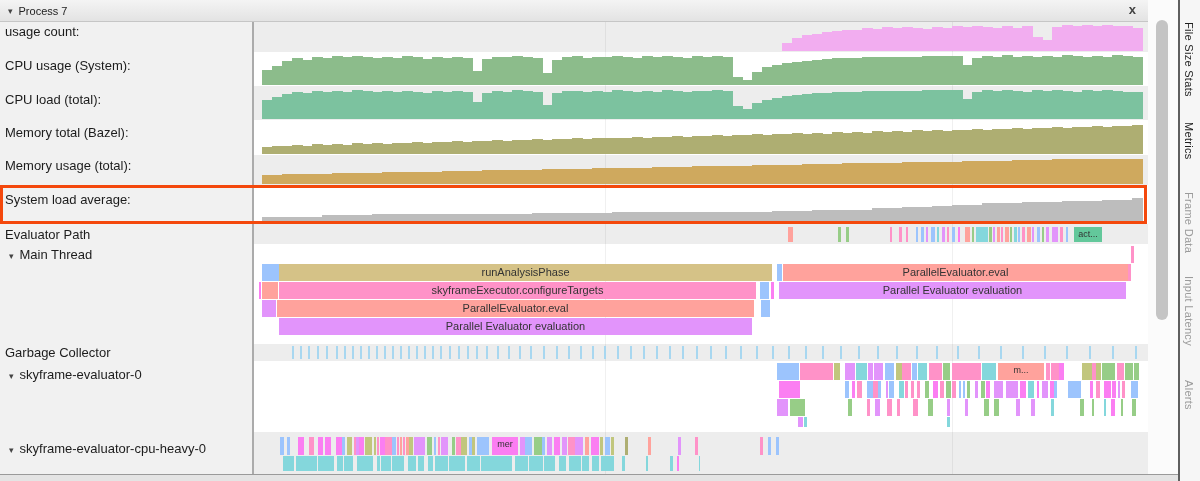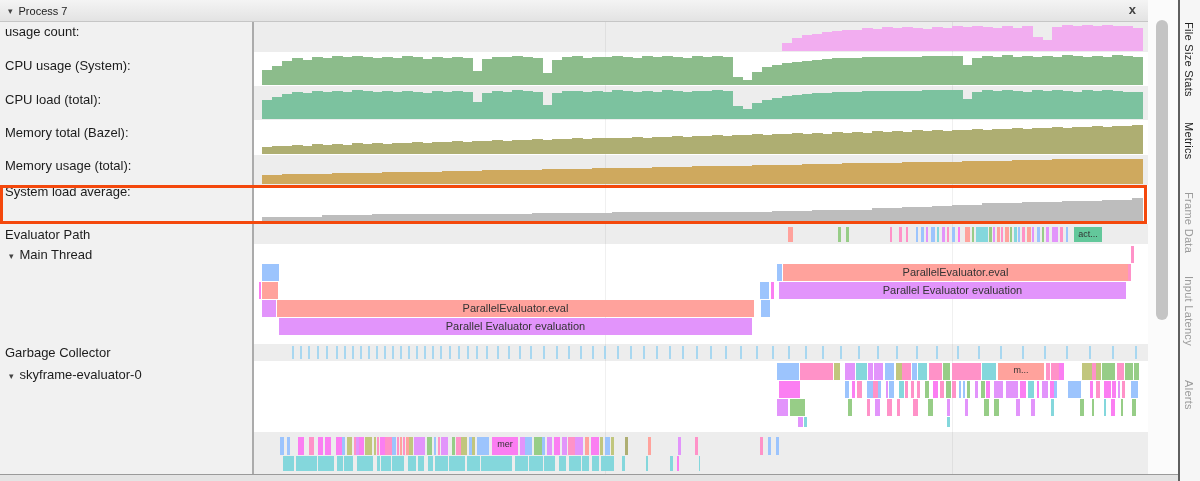--- a/index.html
+++ b/index.html
@@ -577,27 +577,33 @@
       <div class="sg" style="left: 1042px; top: 227px; width: 2px; height: 15px; background: rgb(151, 205, 135);"></div>
       <div class="sg" style="left: 1046px; top: 227px; width: 3px; height: 15px; background: rgb(226, 148, 251);"></div>
       <div class="sg" style="left: 1052px; top: 227px; width: 6px; height: 15px; background: rgb(226, 148, 251);"></div>
       <div class="sg" style="left: 1060px; top: 227px; width: 3px; height: 15px; background: rgb(255, 146, 200);"></div>
       <div class="sg" style="left: 1066px; top: 227px; width: 2px; height: 15px; background: rgb(156, 196, 253);"></div>
       <div class="sg" style="left: 1074px; top: 227px; width: 28px; height: 15px; background: rgb(99, 200, 155);">
         <span class="tiny">act...</span>
       </div>
       <div class="sg" style="left: 1131px; top: 246px; width: 3px; height: 17px; background: rgb(255, 146, 200);"></div>
       <div class="sg" style="left: 262px; top: 264px; width: 17px; height: 17px; background: rgb(156, 196, 253);"></div>
+      <div class="sg" style="left: 279px; top: 264px; width: 493px; height: 17px; background: rgb(213, 194, 135);">
+        <span>runAnalysisPhase</span>
+      </div>
       <div class="sg" style="left: 777px; top: 264px; width: 5px; height: 17px; background: rgb(156, 196, 253);"></div>
       <div class="sg" style="left: 783px; top: 264px; width: 345px; height: 17px; background: rgb(255, 162, 156);">
         <span>ParallelEvaluator.eval</span>
       </div>
       <div class="sg" style="left: 1128px; top: 264px; width: 3px; height: 17px; background: rgb(255, 146, 200);"></div>
       <div class="sg" style="left: 259px; top: 282px; width: 2px; height: 17px; background: rgb(251, 126, 242);"></div>
       <div class="sg" style="left: 262px; top: 282px; width: 16px; height: 17px; background: rgb(255, 162, 156);"></div>
+      <div class="sg" style="left: 279px; top: 282px; width: 477px; height: 17px; background: rgb(255, 146, 200);">
+        <span>skyframeExecutor.configureTargets</span>
+      </div>
       <div class="sg" style="left: 760px; top: 282px; width: 9px; height: 17px; background: rgb(156, 196, 253);"></div>
       <div class="sg" style="left: 771px; top: 282px; width: 3px; height: 17px; background: rgb(251, 126, 242);"></div>
       <div class="sg" style="left: 779px; top: 282px; width: 347px; height: 17px; background: rgb(226, 148, 251);">
         <span>Parallel Evaluator evaluation</span>
       </div>
       <div class="sg" style="left: 262px; top: 300px; width: 14px; height: 17px; background: rgb(226, 148, 251);"></div>
       <div class="sg" style="left: 277px; top: 300px; width: 477px; height: 17px; background: rgb(255, 162, 156);">
         <span>ParallelEvaluator.eval</span>
       </div>
       <div class="sg" style="left: 761px; top: 300px; width: 9px; height: 17px; background: rgb(156, 196, 253);"></div>
@@ -866,29 +872,32 @@
     </div>
 
   <div class="lpanel"></div>
   <div class="pdivider"></div>
 
   <div class="lbl" style="top:24px;">usage count:</div>
   <div class="lbl" style="top:58px;">CPU usage (System):</div>
   <div class="lbl" style="top:92px;">CPU load (total):</div>
   <div class="lbl" style="top:125px;">Memory total (Bazel):</div>
   <div class="lbl" style="top:158px;">Memory usage (total):</div>
-  <div class="lbl" style="top:184px;">System load average:</div>
+  <div class="lbl" style="top:192px;">System load average:</div>
   <div class="lbl" style="top:227px;">Evaluator Path</div>
 
   <div class="lbl disc" style="top:247px;">
     <span class="tri">▾</span><span>Main Thread</span>
   </div>
   <div class="lbl" style="top:345px;">Garbage Collector</div>
   <div class="lbl disc" style="top:367px;">
     <span class="tri">▾</span><span>skyframe-evaluator-0</span>
+  </div>
+  <div class="lbl disc" style="top:441px;">
+    <span class="tri">▾</span><span>skyframe-evaluator-cpu-heavy-0</span>
   </div>
 
   <div class="hdr">
     <span class="tri">▾</span>
     <span class="ttl">Process 7</span>
     <span class="close">x</span>
   </div>
 
   <div class="hilite"></div>
 

